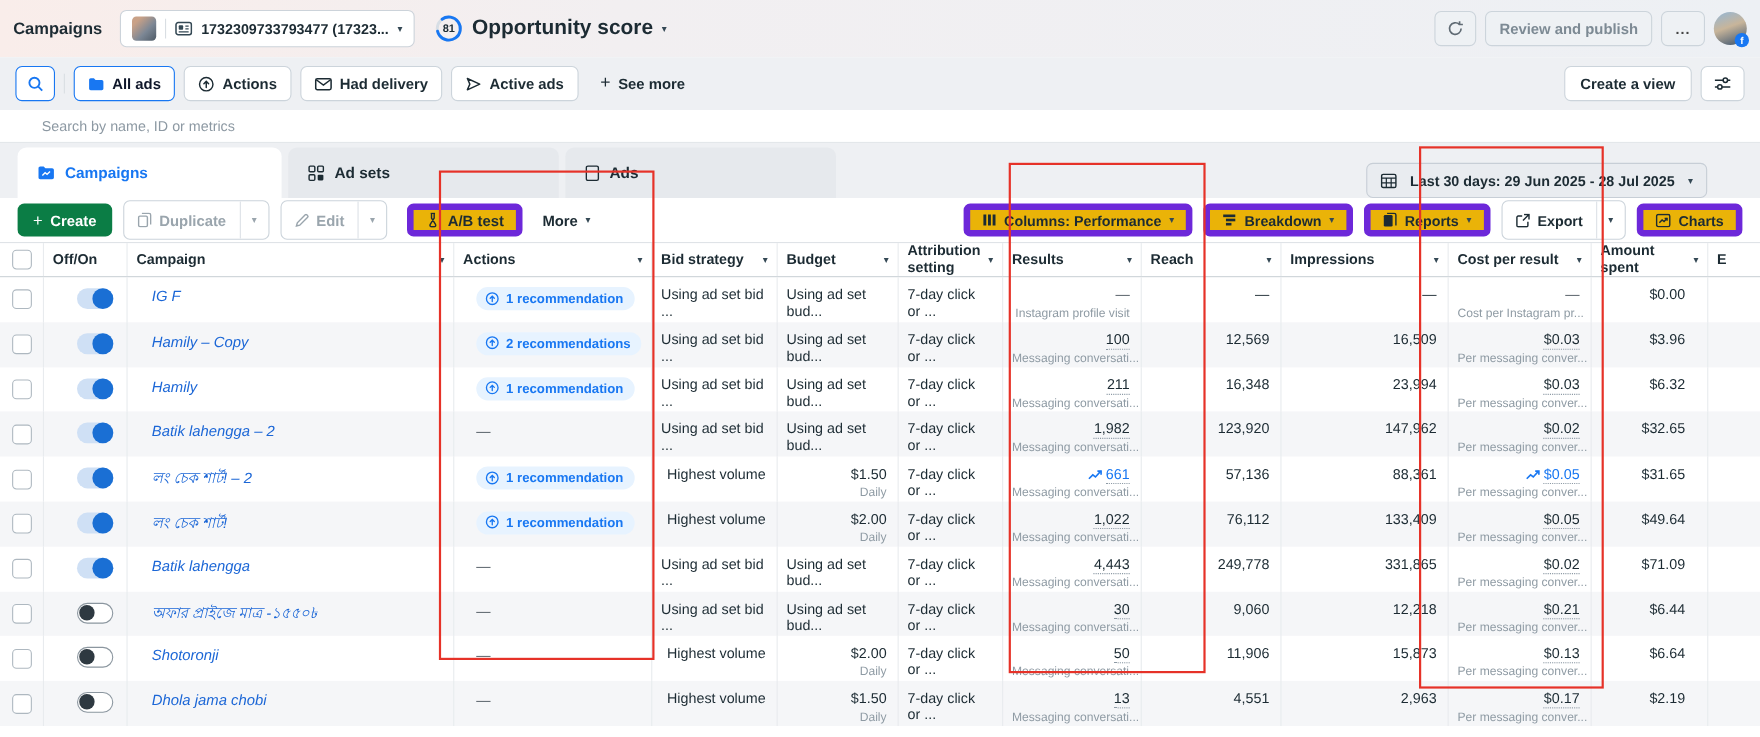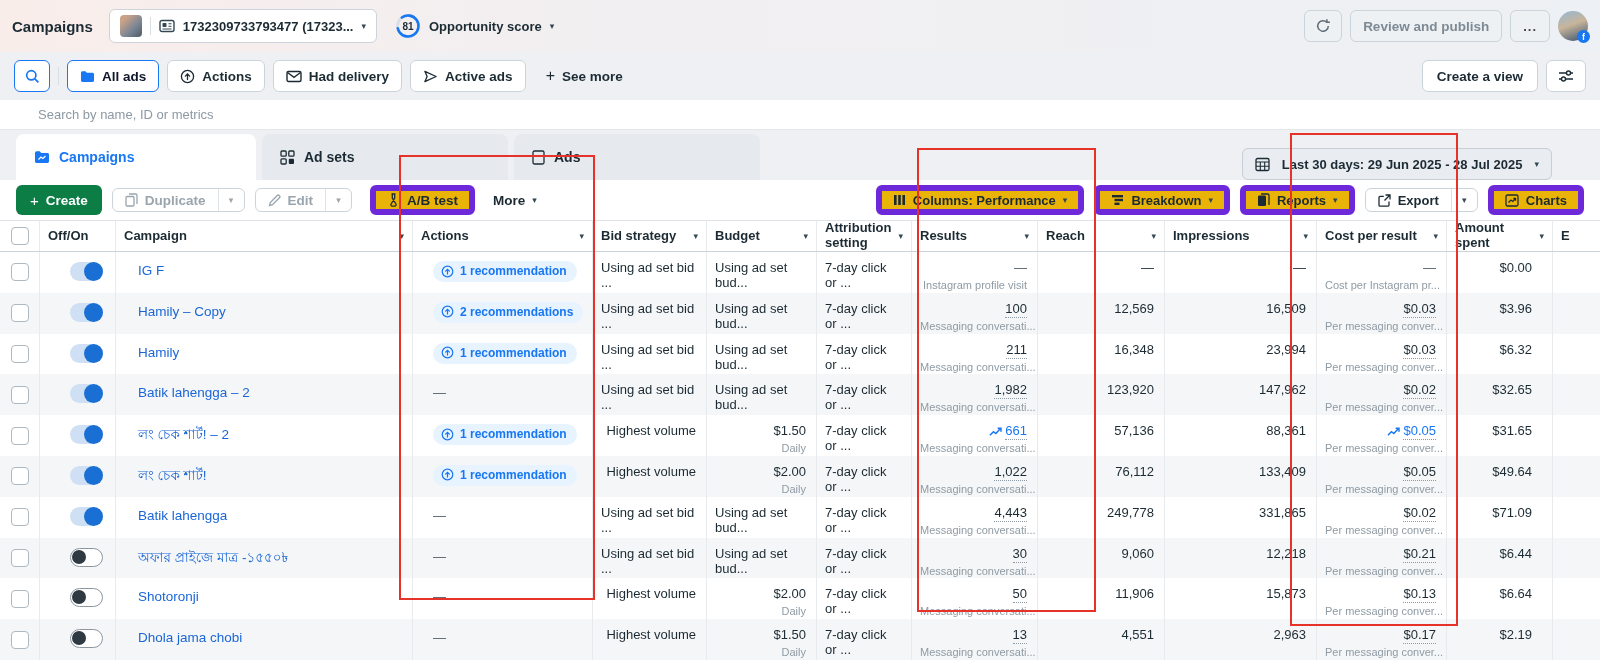--- a/index.html
+++ b/index.html
@@ -14,21 +14,21 @@
   .account-pill { display:flex; align-items:center; gap:8px; background:#fff; border:1px solid #ccd3da;
     border-radius:6px; height:34px; padding:0 10px; }
   .acct-avatar { width:22px; height:22px; border-radius:4px; background:linear-gradient(135deg,#c9a187 20%,#7c8795 60%,#4e5a66); }
   .vsep { width:1px; height:18px; background:#d9dee3; }
   .acct-id { font-size:13px; font-weight:600; }
   .caret { font-size:9px; color:#344854; line-height:1; }
   .opp { display:flex; align-items:center; gap:8px; margin-left:18px; }
   .ring-wrap { position:relative; width:26px; height:26px; }
   .ring-num { position:absolute; inset:0; display:flex; align-items:center; justify-content:center;
     font-size:10px; font-weight:700; color:#1c2b33; }
-  .opp-label { font-size:13px; font-weight:600; }
+  .opp-label { font-size:19px; font-weight:600; }
   .top-right { margin-left:auto; display:flex; align-items:center; gap:8px; }
   .grey-btn { height:32px; display:flex; align-items:center; justify-content:center; gap:6px;
     background:#eef1f4; border:1px solid #ccd4db; border-radius:6px; padding:0 12px;
     font-size:13px; font-weight:600; color:#606b74; }
   .grey-btn.iconbtn { width:38px; padding:0; }
   .review-btn { color:#7d8a94; font-size:13.5px; }
   .dots { letter-spacing:1px; color:#444; font-weight:700; }
   .user-avatar { position:relative; width:30px; height:30px; border-radius:50%;
     background:linear-gradient(160deg,#9fb6c9 10%,#c8b59a 45%,#5d6b79 85%); }
   .fb-badge { position:absolute; right:-2px; bottom:-2px; width:13px; height:13px; border-radius:50%;
@@ -56,21 +56,21 @@
     font-size:14px; font-weight:700; margin-right:6px; }
   .tab.active { background:#fff; color:#1877f2; width:240px; }
   .tab.inactive { background:#e6e9ed; color:#1c2b33; width:246px; }
   .datebtn { position:absolute; right:48px; bottom:0; height:32px; display:flex; align-items:center; gap:12px;
     background:#e9ecf0; border:1px solid #c7ced6; border-radius:6px; padding:0 12px; font-size:13px; font-weight:600; }
 
   
   .toolbar { height:40px; background:#fff; display:flex; align-items:center; padding:0 16px; gap:10px; }
   .create-btn { height:30px; background:#0b7d45; color:#fff; border-radius:6px; padding:0 14px;
     display:flex; align-items:center; gap:7px; font-size:13.5px; font-weight:600; }
-  .split { height:24px; display:flex; align-items:stretch; border:1px solid #ccd4db; border-radius:6px; overflow:hidden; background:#fff; }
+  .split { height:36px; display:flex; align-items:stretch; border:1px solid #ccd4db; border-radius:6px; overflow:hidden; background:#fff; }
   .split .main { display:flex; align-items:center; gap:7px; padding:0 12px; font-size:13.5px; font-weight:600; }
   .split .arr { width:26px; display:flex; align-items:center; justify-content:center; border-left:1px solid #dde2e7; }
   .muted { color:#9aa5ad; }
   .tool-btn { height:30px; display:flex; align-items:center; gap:7px; background:#eab308; border:6px solid #6d28d9;
     border-radius:6px; padding:0 11px; font-size:13px; font-weight:600; }
   .tool-ghost { height:30px; display:flex; align-items:center; gap:7px; padding:0 8px; font-size:13.5px; font-weight:600; }
   .toolbar-right { margin-left:auto; display:flex; gap:10px; align-items:center; }
 
   
   .table { position:relative; }
@@ -86,21 +86,21 @@
   .c12{flex:1; border-right:none;}
   .center { justify-content:center; display:flex; align-items:center; }
   .checkbox { width:18px; height:18px; border:1px solid #aeb8c0; border-radius:4px; background:#fff; display:inline-block; }
   .toggle { width:33px; height:19px; border-radius:10px; position:relative; }
   .toggle.on { background:#cfe0f5; }
   .toggle.on .knob { position:absolute; right:0; top:0; width:19px; height:19px; border-radius:50%; background:#1a6fd4; }
   .toggle.off { background:#fff; border:1.5px solid #8b969f; }
   .toggle.off .knob { position:absolute; left:1px; top:1px; width:14px; height:14px; border-radius:50%; background:#2e3941; }
   .cell-toggle { padding:10px 0 0 30px; }
   .cell-check { display:flex; align-items:center; justify-content:center; }
-  .cell-campaign { padding:9px 14px 0 22px; }
+  .cell-campaign { padding:9px 14px 0 22px;font-style:italic; }
   .camp-link { font-size:13.5px; color:#1b66d6; white-space:nowrap; }
   .cell-actions { padding:9px 8px 0 20px; }
   .rec-pill { display:inline-flex; align-items:center; gap:6px; background:#e7f3ff; color:#1877f2;
     border-radius:12px; padding:3px 10px 4px 8px; font-size:12px; font-weight:700; white-space:nowrap; }
   .dash { color:#525c64; font-size:13px; }
   .vcell { padding:8px 10px 0 8px; font-size:13px; }
   .vcell.right { text-align:right; }
   .vcell .sub { font-size:11px; color:#8f9ba4; margin-top:4px; white-space:nowrap; }
   .u { border-bottom:1px dotted #8d9aa5; padding-bottom:1px; }
   .blue { color:#1877f2; }

